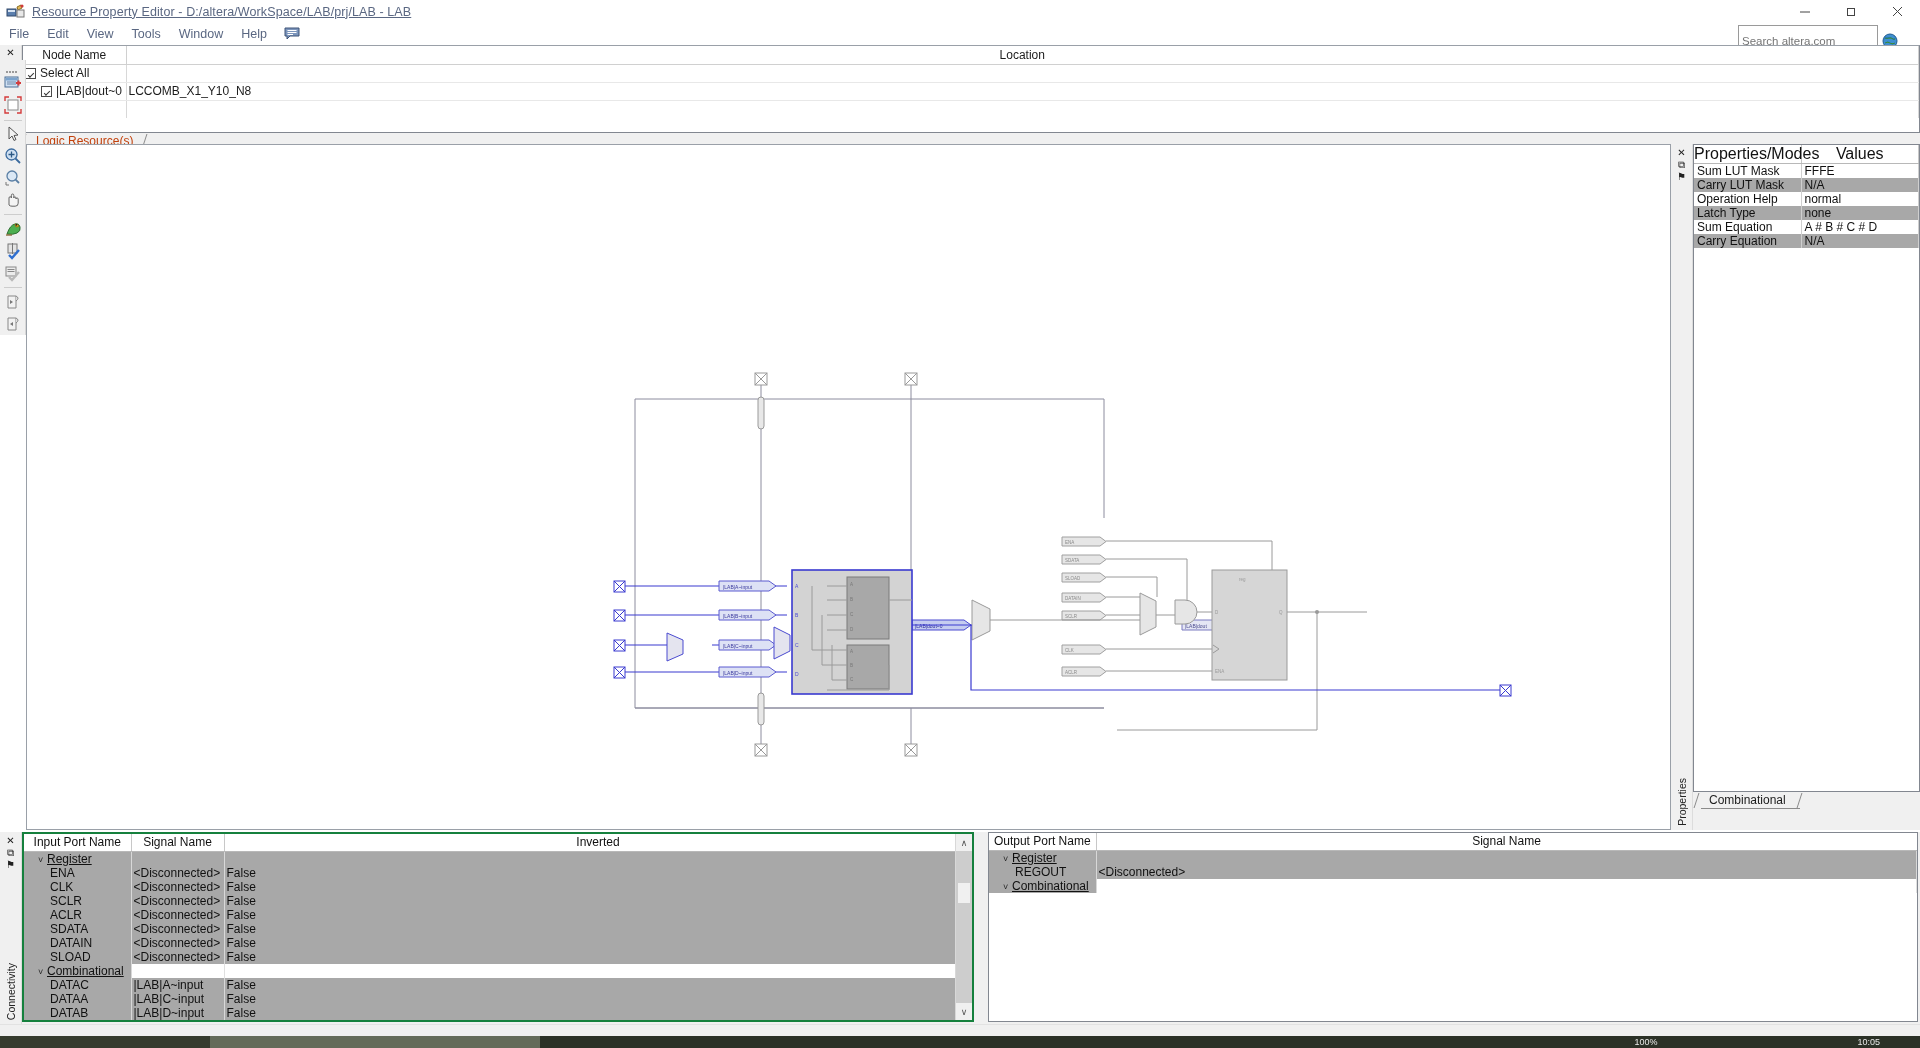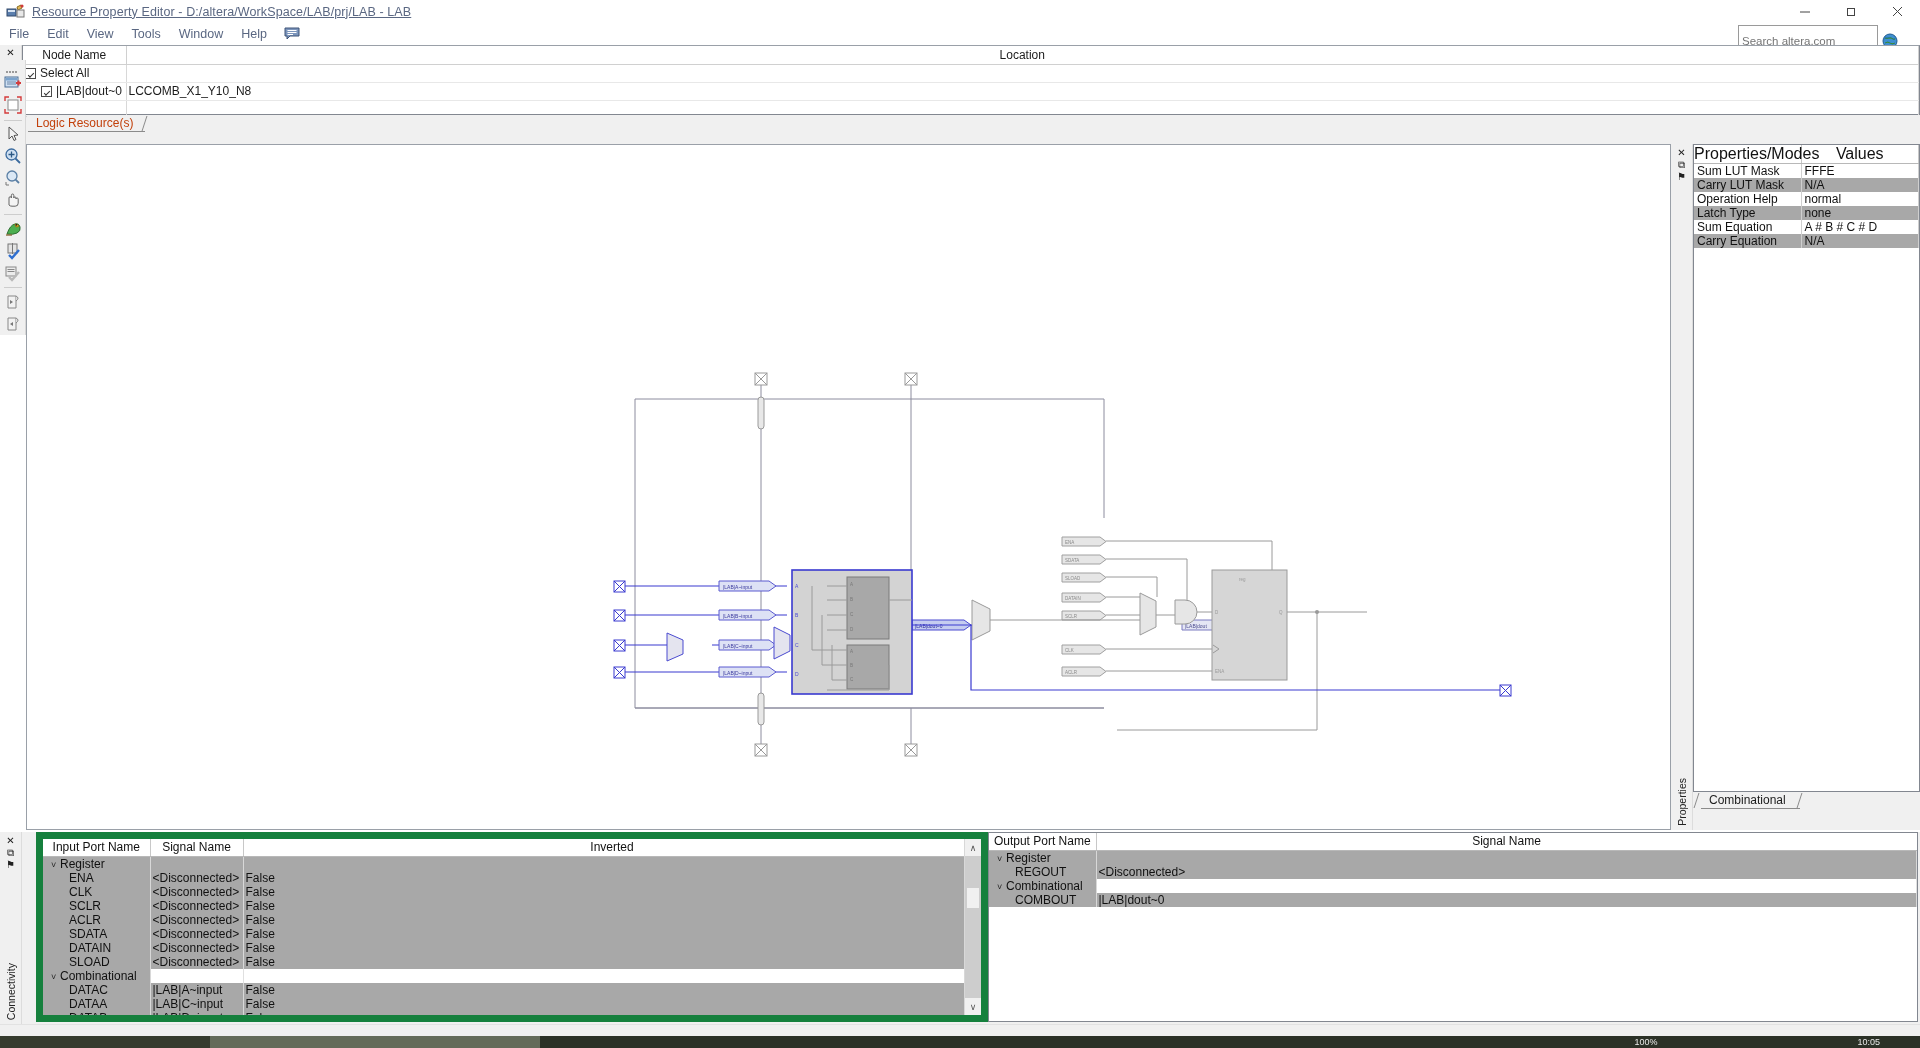--- a/index.html
+++ b/index.html
@@ -50,21 +50,21 @@
     width:22px; height:100%; float:left; background:#f0f0f0;
     display:flex; flex-direction:column; align-items:center; padding-top:2px;
     border-right:1px solid #dcdcdc;
   }
   .vt-ico{ font-size:10px; color:#222; line-height:11px; margin-bottom:1px;}
   .vtab-label{
     writing-mode:vertical-rl; font-size:10.5px; color:#222; margin-top:6px;
     letter-spacing:0px;
   }
   .node-table-area{
-    margin-left:22px; height:70px; background:#fff; border:1px solid #828790;
+    margin-left:22px; height:88px; background:#fff; border:1px solid #828790;
     border-top:1px solid #9aa0a8;
   }
   .ntbl{ width:100%; border-collapse:collapse; table-layout:fixed; }
   .ntbl th{
     font-weight:normal; font-size:12px; background:#fff; height:18px;
     border-right:1px solid #d0d0d0; border-bottom:1px solid #d0d0d0;
     color:#1c1c1c;
   }
   .ntbl td{
     font-size:12px; height:18px; border-right:1px solid #d8d8d8;
@@ -151,41 +151,41 @@
   .bvtab{
     width:22px; height:100%; float:left; background:#f0f0f0;
     display:flex; flex-direction:column; align-items:center; padding-top:3px;
     position:relative; border-right:1px solid #dcdcdc;
   }
   .bvtab .vtab-label{
     position:absolute; bottom:4px; writing-mode:vertical-rl; transform:rotate(180deg);
     font-size:10.5px; color:#222;
   }
   .bpanel-left{
-    position:absolute; left:36px; top:0; width:952px; height:190px;
-    background:#fff; border:7px solid #15803d; overflow:hidden;
+    position:absolute; left:22px; top:0; width:952px; height:190px;
+    background:#fff; border:2px solid #15803d; overflow:hidden;
   }
   .bpanel-right{
     position:absolute; left:988px; top:0; width:930px; height:190px;
     background:#fff; border:1px solid #828790; overflow:hidden;
   }
   .ctbl{ width:100%; border-collapse:collapse; table-layout:fixed;}
   .ctbl th{
     font-weight:normal; font-size:12px; height:17px; background:#fff; color:#111;
     border-right:1px solid #c8c8c8; border-bottom:1px solid #b8b8b8;
   }
   .ctbl td{
     font-size:12px; height:13.3px; color:#111; padding:0 0 0 2px;
     border-right:1px solid #d8d8d8; background:#a8a8a8;
     white-space:nowrap; overflow:hidden;
   }
   .ctbl td.blank{ background:#ffffff; border-right:1px solid #e0e0e0;}
   .ctbl td.grp{ background:#a8a8a8; }
   .ctbl td.ind{ padding-left:26px; }
-  .ctbl td.grpname{ padding-left:8px; }
+  .ctbl td.grpname{ padding-left:14px;text-decoration:underline; }
   .chev{ display:inline-block; width:9px; font-size:9px; color:#222; }
   .vscroll{
     position:absolute; right:0; top:0; width:17px; height:100%;
     background:#f0f0f0; border-left:1px solid #d8d8d8;
   }
   .vs-arrow{ height:17px; display:flex; align-items:center; justify-content:center;
      font-size:9px; color:#555; background:#f0f0f0;}
   .vs-track{ position:absolute; top:17px; bottom:17px; left:0; right:0; background:#cdcdcd;}
   .vs-thumb{ position:absolute; left:1px; right:1px; top:48px; height:22px; background:#f0f0f0; border:1px solid #cdcdcd;}
 
@@ -781,24 +781,20 @@
         <tr>
             <td class="ind">REGOUT</td>
             <td>&lt;Disconnected&gt;</td>
           </tr>
         <tr>
           <td class="grpname">
             <span class="chev">˅</span><span>Combinational</span>
           </td>
           <td class="blank"></td>
         </tr>
-        <tr>
-            <td class="ind">COMBOUT</td>
-            <td>|LAB|dout~0</td>
-          </tr>
       </tbody>
     </table>
   </div>
 </div>
 
 <div class="statusbar"></div>
 <div class="taskbar">
   <div class="tb-seg" style="width:210px;background:#363b2e"></div>
   <div class="tb-seg" style="width:330px;background:#646b59"></div>
   <div class="tb-seg" style="flex:1;background:#2b3127"></div>

